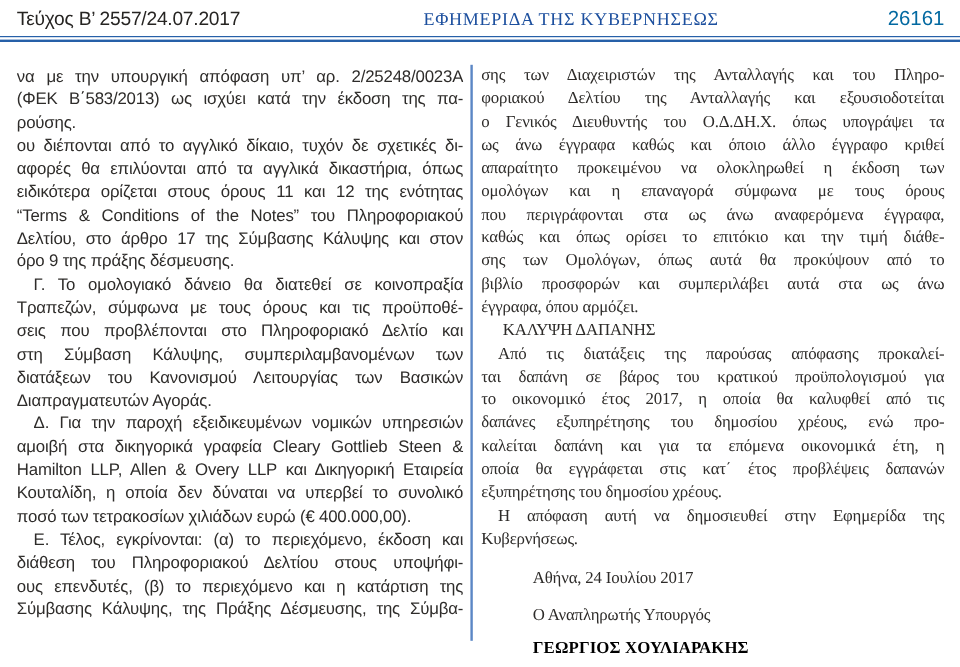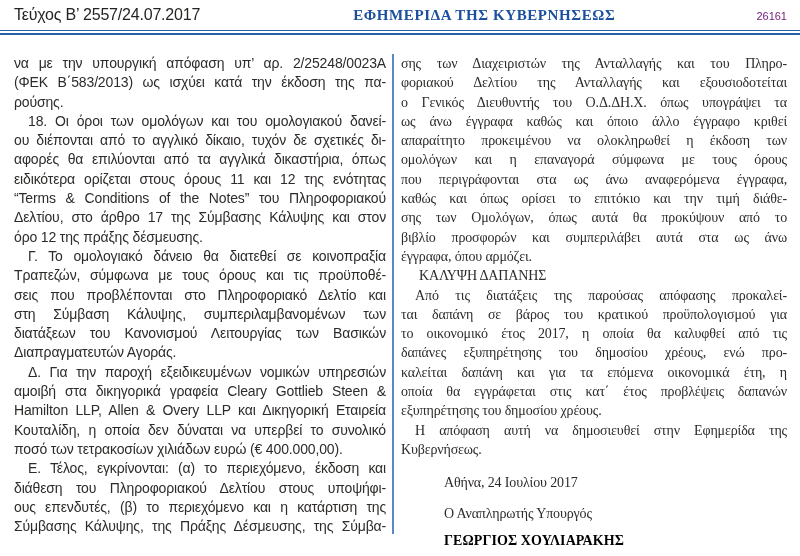--- a/index.html
+++ b/index.html
@@ -18,25 +18,25 @@
     color:var(--text-color);
   }
   
   .header-row{
     display:flex;justify-content:space-between;align-items:baseline;
     padding:6px 13px 0 14px;height:22px;
   }
   .issue-label{font-size:16px;letter-spacing:-0.2px;color:#262422;}
   .gazette-title{
     font-family:"Liberation Serif","DejaVu Serif",serif;
-    font-weight:bold;font-size:15px;letter-spacing:0.6px;
+    font-weight:normal;font-size:15px;letter-spacing:0.6px;
     color:var(--title-blue);
     transform:translateX(6px);
   }
-  .page-number{font-size:11px;color:#701a75;}
+  .page-number{font-size:17px;color:#0369a1;}
   .header-rule{
     margin:2px 0 0 0;
     height:2px;
     border-top:1px solid var(--rule-blue);
     border-bottom:2.5px solid var(--rule-blue);
   }
   
   .page-body{
     display:flex;
     align-items:stretch;
@@ -79,27 +79,26 @@
   <div class="header-rule"></div>
 
   <div class="page-body">
     <div class="col col-left" id="col-left">
         <div class="para">
           <div class="line">να με την υπουργική απόφαση υπ’ αρ. 2/25248/0023Α</div>
           <div class="line">(ΦΕΚ Β΄583/2013) ως ισχύει κατά την έκδοση της πα-</div>
           <div class="line endline">ρούσης.</div>
         </div>
         <div class="para">
-          <div class="line indent">18. Οι όροι των ομολόγων και του ομολογιακού δανεί-</div>
           <div class="line">ου διέπονται από το αγγλικό δίκαιο, τυχόν δε σχετικές δι-</div>
           <div class="line">αφορές θα επιλύονται από τα αγγλικά δικαστήρια, όπως</div>
           <div class="line">ειδικότερα ορίζεται στους όρους 11 και 12 της ενότητας</div>
           <div class="line">“Terms &amp; Conditions of the Notes” του Πληροφοριακού</div>
           <div class="line">Δελτίου, στο άρθρο 17 της Σύμβασης Κάλυψης και στον</div>
-          <div class="line endline">όρο 12 της πράξης δέσμευσης.</div>
+          <div class="line endline">όρο 9 της πράξης δέσμευσης.</div>
         </div>
         <div class="para">
           <div class="line indent">Γ. Το ομολογιακό δάνειο θα διατεθεί σε κοινοπραξία</div>
           <div class="line">Τραπεζών, σύμφωνα με τους όρους και τις προϋποθέ-</div>
           <div class="line">σεις που προβλέπονται στο Πληροφοριακό Δελτίο και</div>
           <div class="line">στη Σύμβαση Κάλυψης, συμπεριλαμβανομένων των</div>
           <div class="line">διατάξεων του Κανονισμού Λειτουργίας των Βασικών</div>
           <div class="line endline">Διαπραγματευτών Αγοράς.</div>
         </div>
         <div class="para">

